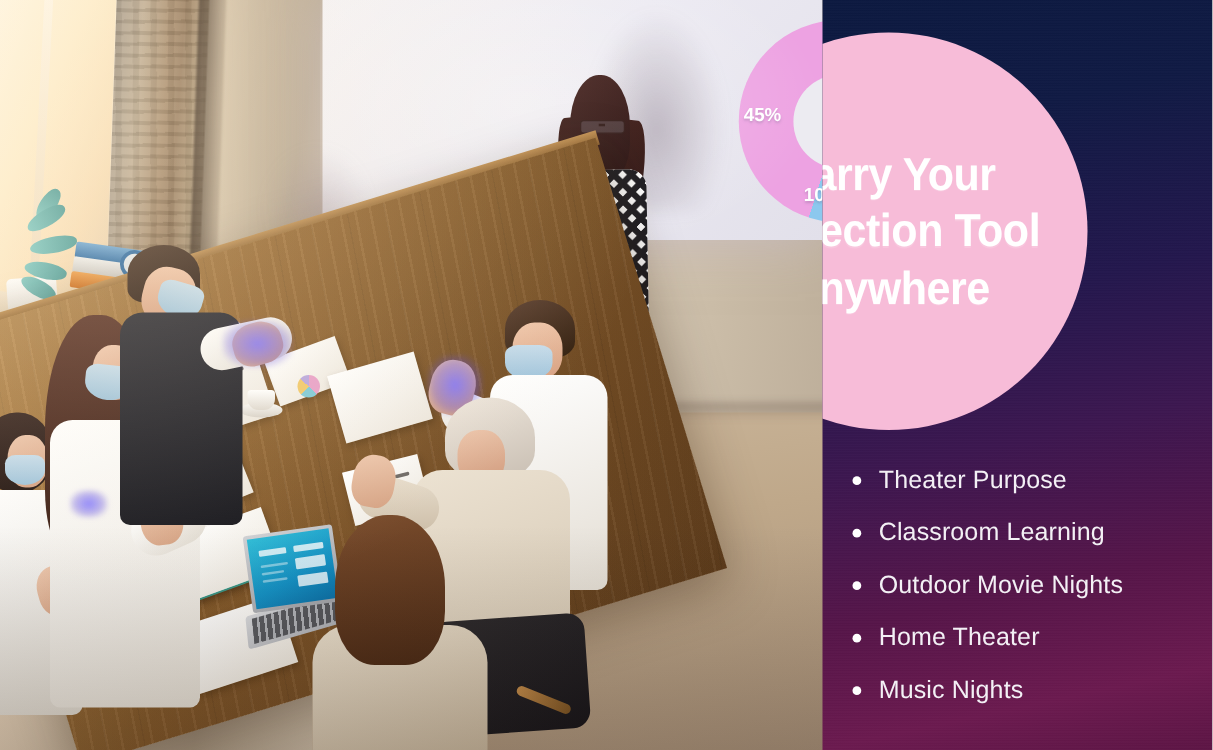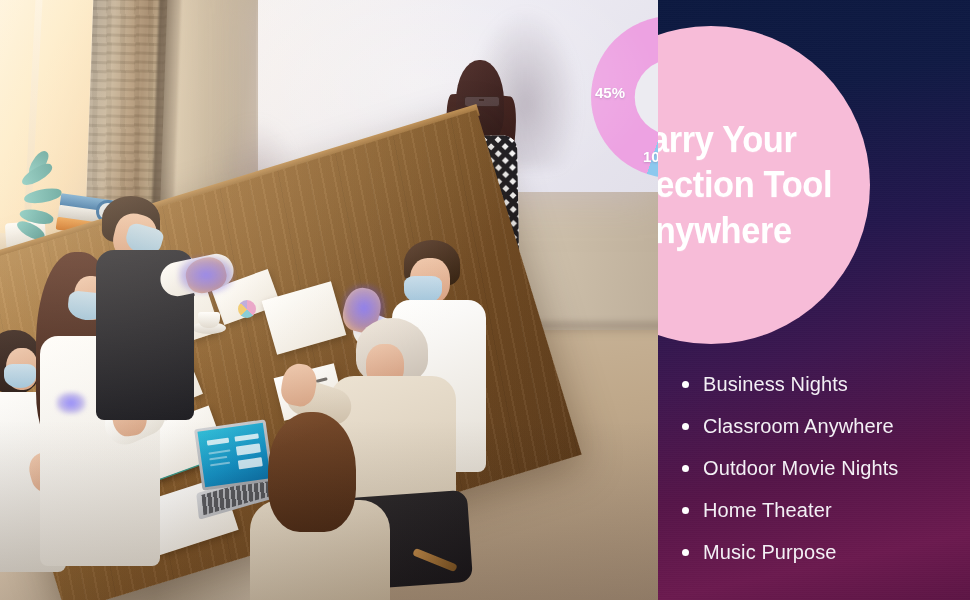--- a/index.html
+++ b/index.html
@@ -681,34 +681,34 @@
       <div class="headline">
         <div>Carry Your</div>
         <div>Projection Tool</div>
         <div>Anywhere</div>
       </div>
     </div>
 
     <ul class="bullets">
       <li>
         <span class="dot"></span>
-        <span>Business Nights</span>
+        <span>Theater Purpose</span>
       </li>
       <li>
         <span class="dot"></span>
-        <span>Classroom Anywhere</span>
+        <span>Classroom Learning</span>
       </li>
       <li>
         <span class="dot"></span>
         <span>Outdoor Movie Nights</span>
       </li>
       <li>
         <span class="dot"></span>
         <span>Home Theater</span>
       </li>
       <li>
         <span class="dot"></span>
-        <span>Music Purpose</span>
+        <span>Music Nights</span>
       </li>
     </ul>
   </div>
 
 </div>
 
 </body></html>

